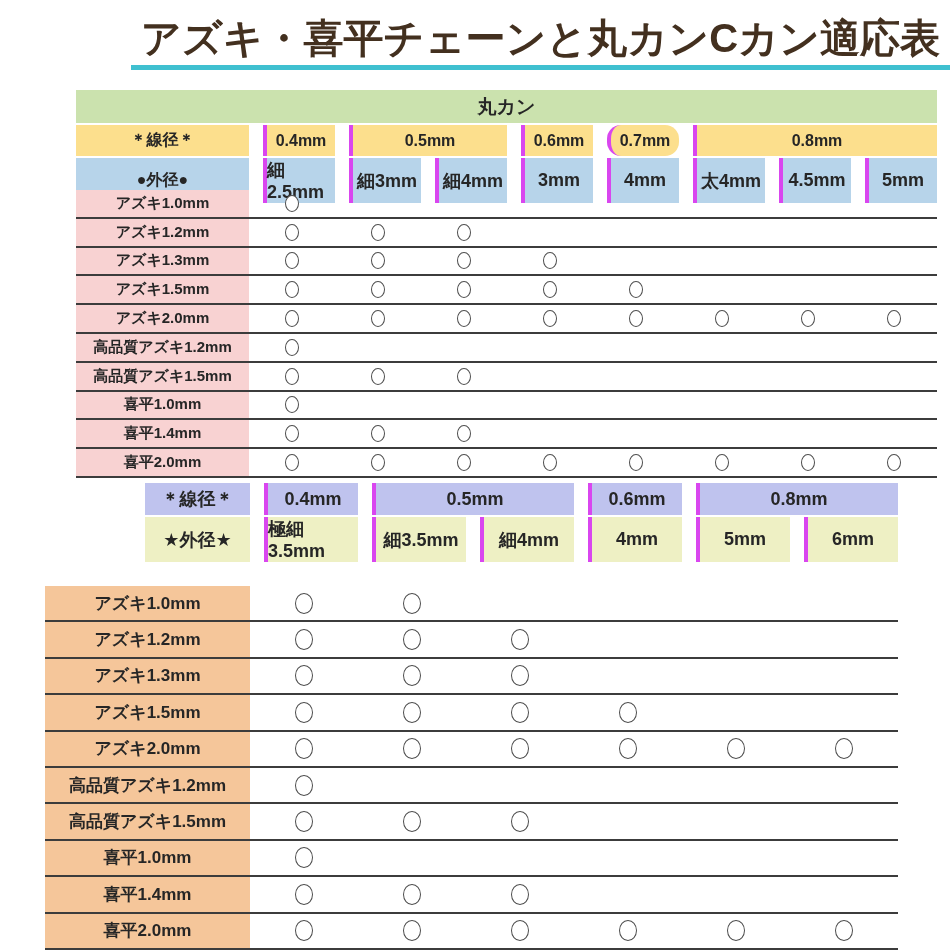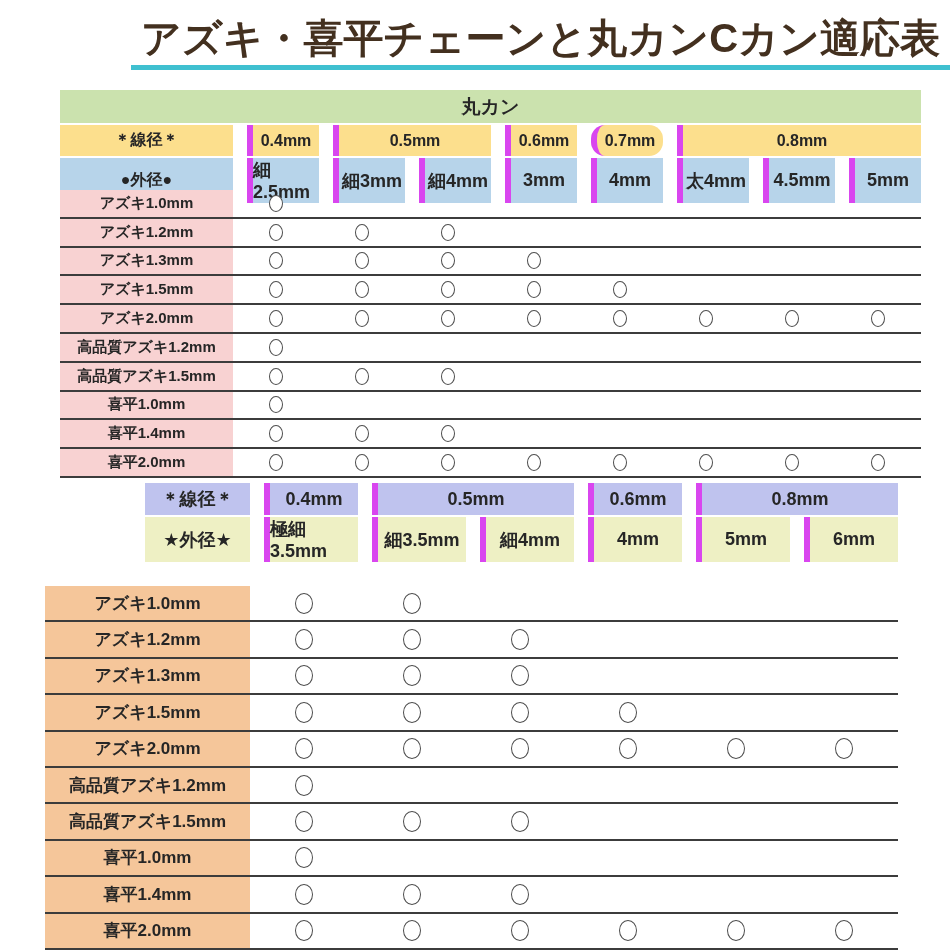--- a/index.html
+++ b/index.html
@@ -9,30 +9,30 @@
     font-family:"Liberation Sans","DejaVu Sans",sans-serif;
     font-weight:bold; color:#262626;
   }
   
   .title-wrap { position:absolute; top:14px; left:0; width:100%; text-align:right; }
   .title {
     display:inline-block; font-size:40px; line-height:1.2; color:#43301f;
     letter-spacing:0px; border-bottom:5px solid #3fc0d0; padding:0 10px 3px 10px;
   }
   
-  .t1 { position:absolute; left:28px; top:90px; width:861px;padding-left:32px; }
+  .t1 { position:absolute; left:44px; top:90px; width:861px;padding-left:32px; }
   .t1-bar { height:33px; background:#cbe2ae; display:flex; align-items:center; justify-content:center;
             font-size:19px; margin-bottom:2px; }
   .t1-wire { display:grid; grid-template-columns:173px repeat(8,86px); height:31px; margin-bottom:2px; }
   .t1-outer { display:grid; grid-template-columns:173px repeat(8,86px); height:30px; margin-bottom:2px; }
   .t1-wire > div { background:#fcdf8d; }
   .t1-outer > div { background:#b7d4ea; }
   .hcell { display:flex; align-items:center; justify-content:center; font-size:16px; }
   .hcell.small { font-size:18px; }
-  .sep { border-left:6px solid #d946ef;margin-left:14px; }
+  .sep { border-left:4px solid #d946ef;margin-left:14px; }
   .t1-row { display:grid; grid-template-columns:173px repeat(8,86px); height:28.8px;
             box-sizing:border-box; border-bottom:2px solid #3c3c3c; }
   .t1-row .label { background:#f8d2d2; display:flex; align-items:center; justify-content:center; font-size:15px; }
   
   .t2h { position:absolute; left:145px; top:483px; width:753px; }
   .t2-bar { height:33px; background:#8fb0d8; display:flex; align-items:center; justify-content:center;
             font-size:21px; margin-bottom:2px; }
   .t2-wire { display:grid; grid-template-columns:105px repeat(6,108px); height:32px; margin-bottom:2px; }
   .t2-outer { display:grid; grid-template-columns:105px repeat(6,108px); height:24px; }
   .t2-wire > div { background:#bfc3ee; }

